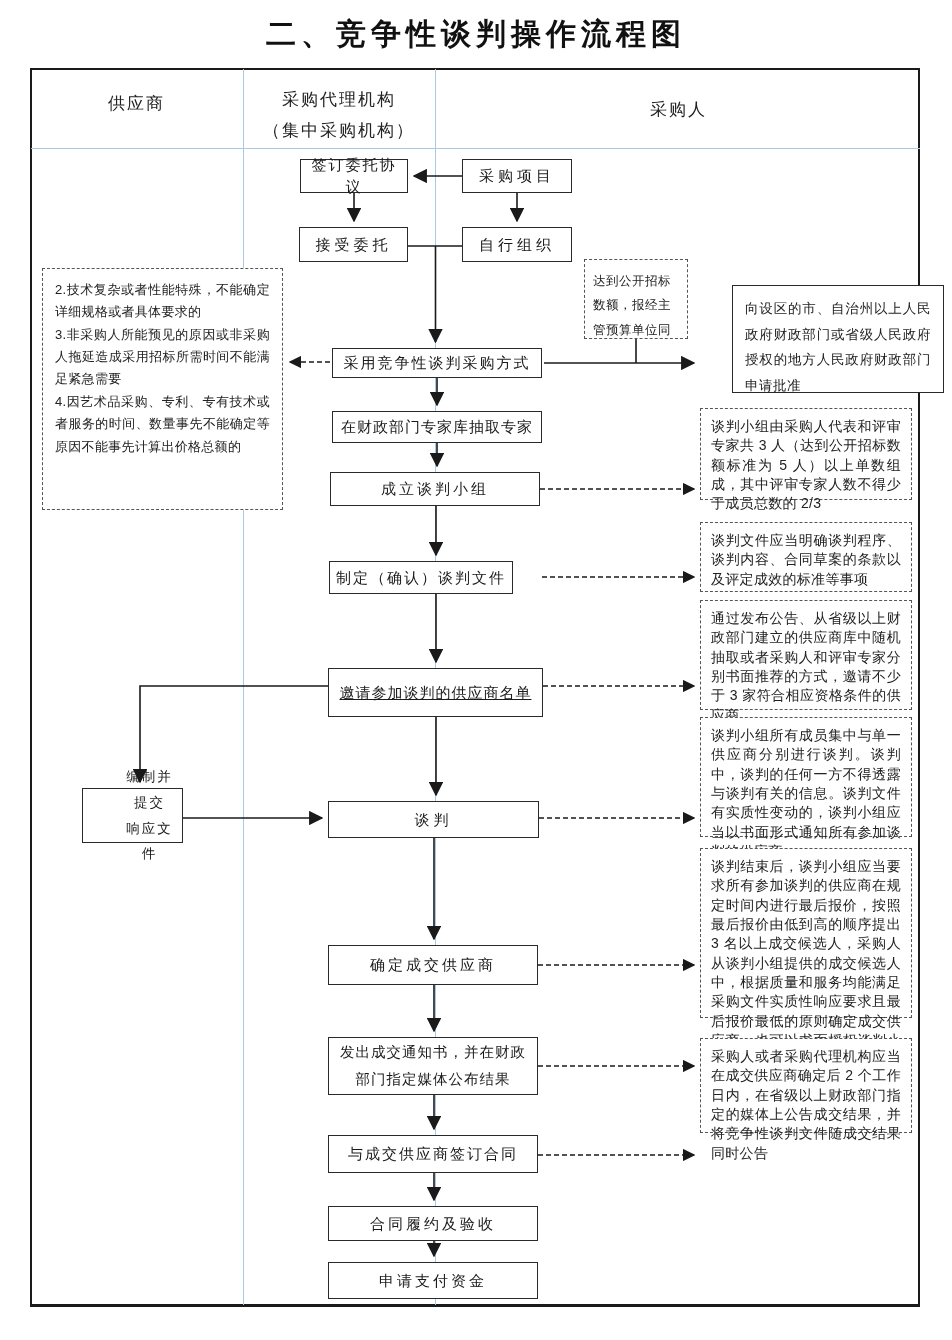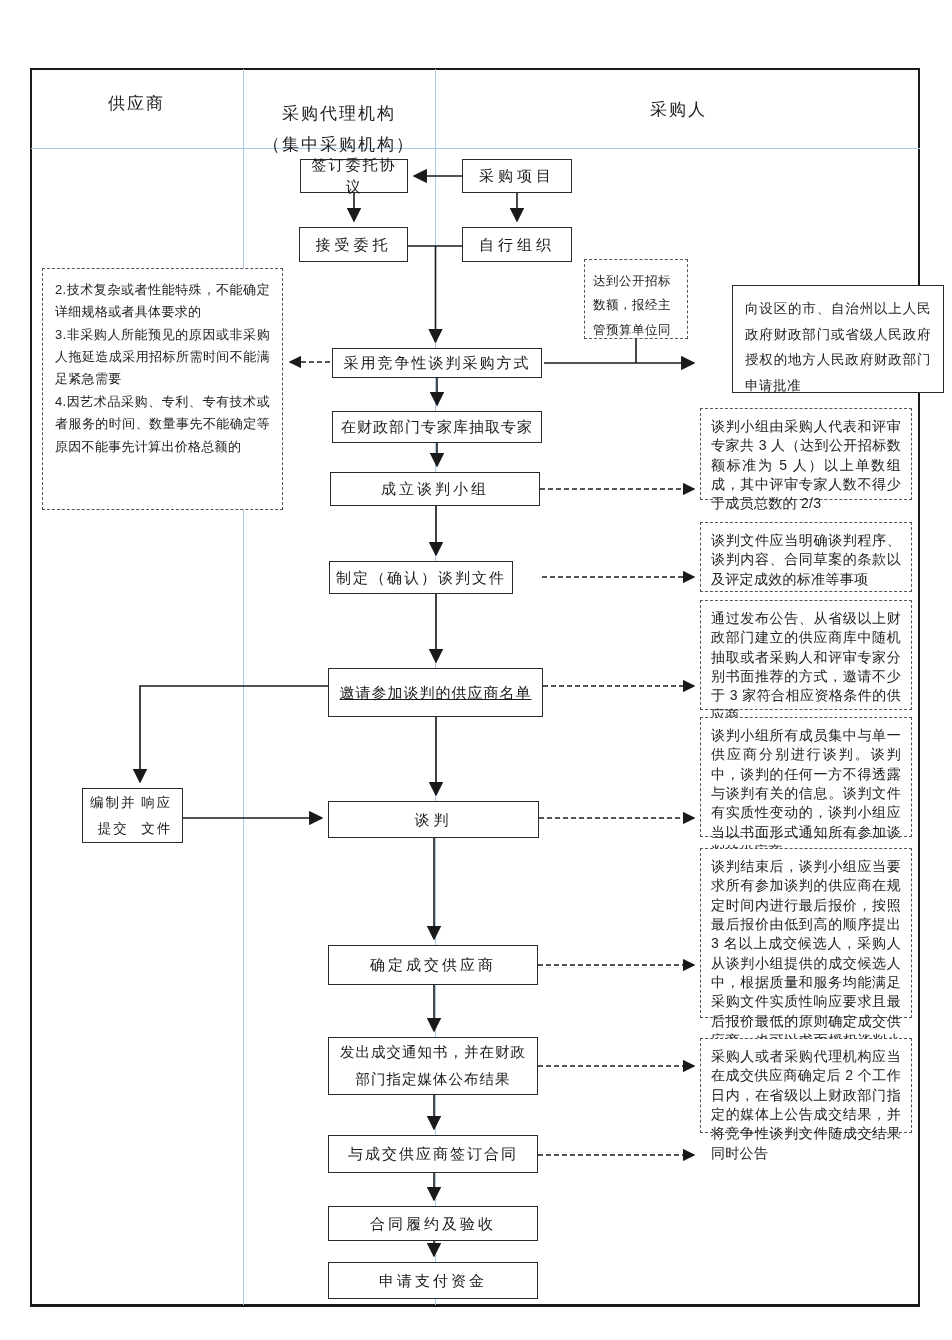--- a/index.html
+++ b/index.html
@@ -29,27 +29,28 @@
     position:absolute;z-index:3;background:#fff;box-sizing:border-box;
     font-size:14px;line-height:1.38;letter-spacing:0.3px;color:#222;
     padding:8px 10px;text-align:justify;
   }
   .dashed{border:1px dashed #555;}
   .solid{border:1.5px solid #2a2a2a;margin-left:32px;}
   .ann p{margin:0;}
   .conditions{font-size:13px;line-height:1.72;padding:10px 12px;}
   .over-threshold{font-size:12.5px;line-height:1.95;padding:9px 8px;letter-spacing:0.5px;text-align:left;}
   .approval{font-size:13.5px;line-height:1.9;padding:10px 12px;letter-spacing:0.5px;}
-  .two-line{flex-direction:row;line-height:1.9;font-size:13.5px;letter-spacing:2px;}
+  .two-line{flex-direction:column;line-height:1.9;font-size:13.5px;letter-spacing:2px;padding-left:40px;}
 </style>
 </head>
 <body>
 
 <div class="canvas">
 
+  <div class="title">二、竞争性谈判操作流程图</div>
 
   <div class="outer-border"></div>
 
   <svg class="layer" width="952" height="1340">
     <defs>
       <marker id="ah" viewBox="0 0 10 10" refX="9" refY="5" markerWidth="9" markerHeight="9" orient="auto-start-reverse">
         <path d="M0,0 L10,5 L0,10 z" fill="#1a1a1a"></path>
       </marker>
     </defs>
 
@@ -87,21 +88,21 @@
       <path d="M542,577 L694,577" marker-end="url(#ah)"></path>
       <path d="M543,686 L694,686" marker-end="url(#ah)"></path>
       <path d="M539,818 L694,818" marker-end="url(#ah)"></path>
       <path d="M538,965 L694,965" marker-end="url(#ah)"></path>
       <path d="M538,1066 L694,1066" marker-end="url(#ah)"></path>
       <path d="M538,1155 L694,1155" marker-end="url(#ah)"></path>
     </g>
   </svg>
 
   <div class="lane-header" style="left:30px;top:92px;width:213px;">供应商</div>
-  <div class="lane-header" style="left:243px;top:98px;width:192px;line-height:31px;text-align:center;">
+  <div class="lane-header" style="left:243px;top:84px;width:192px;line-height:31px;text-align:center;">
     <div>采购代理机构</div>
     <div>（集中采购机构）</div>
   </div>
   <div class="lane-header" style="left:435px;top:98px;width:487px;">采购人</div>
 
   <div class="node" style="left:300px;top:159px;width:108px;height:34px;">签订委托协议</div>
   <div class="node" style="left:462px;top:159px;width:110px;height:34px;letter-spacing:4px;">采购项目</div>
   <div class="node" style="left:299px;top:227px;width:109px;height:35px;letter-spacing:4px;">接受委托</div>
   <div class="node" style="left:462px;top:227px;width:110px;height:35px;letter-spacing:4px;">自行组织</div>
   <div class="node" style="left:332px;top:348px;width:210px;height:30px;">采用竞争性谈判采购方式</div>

